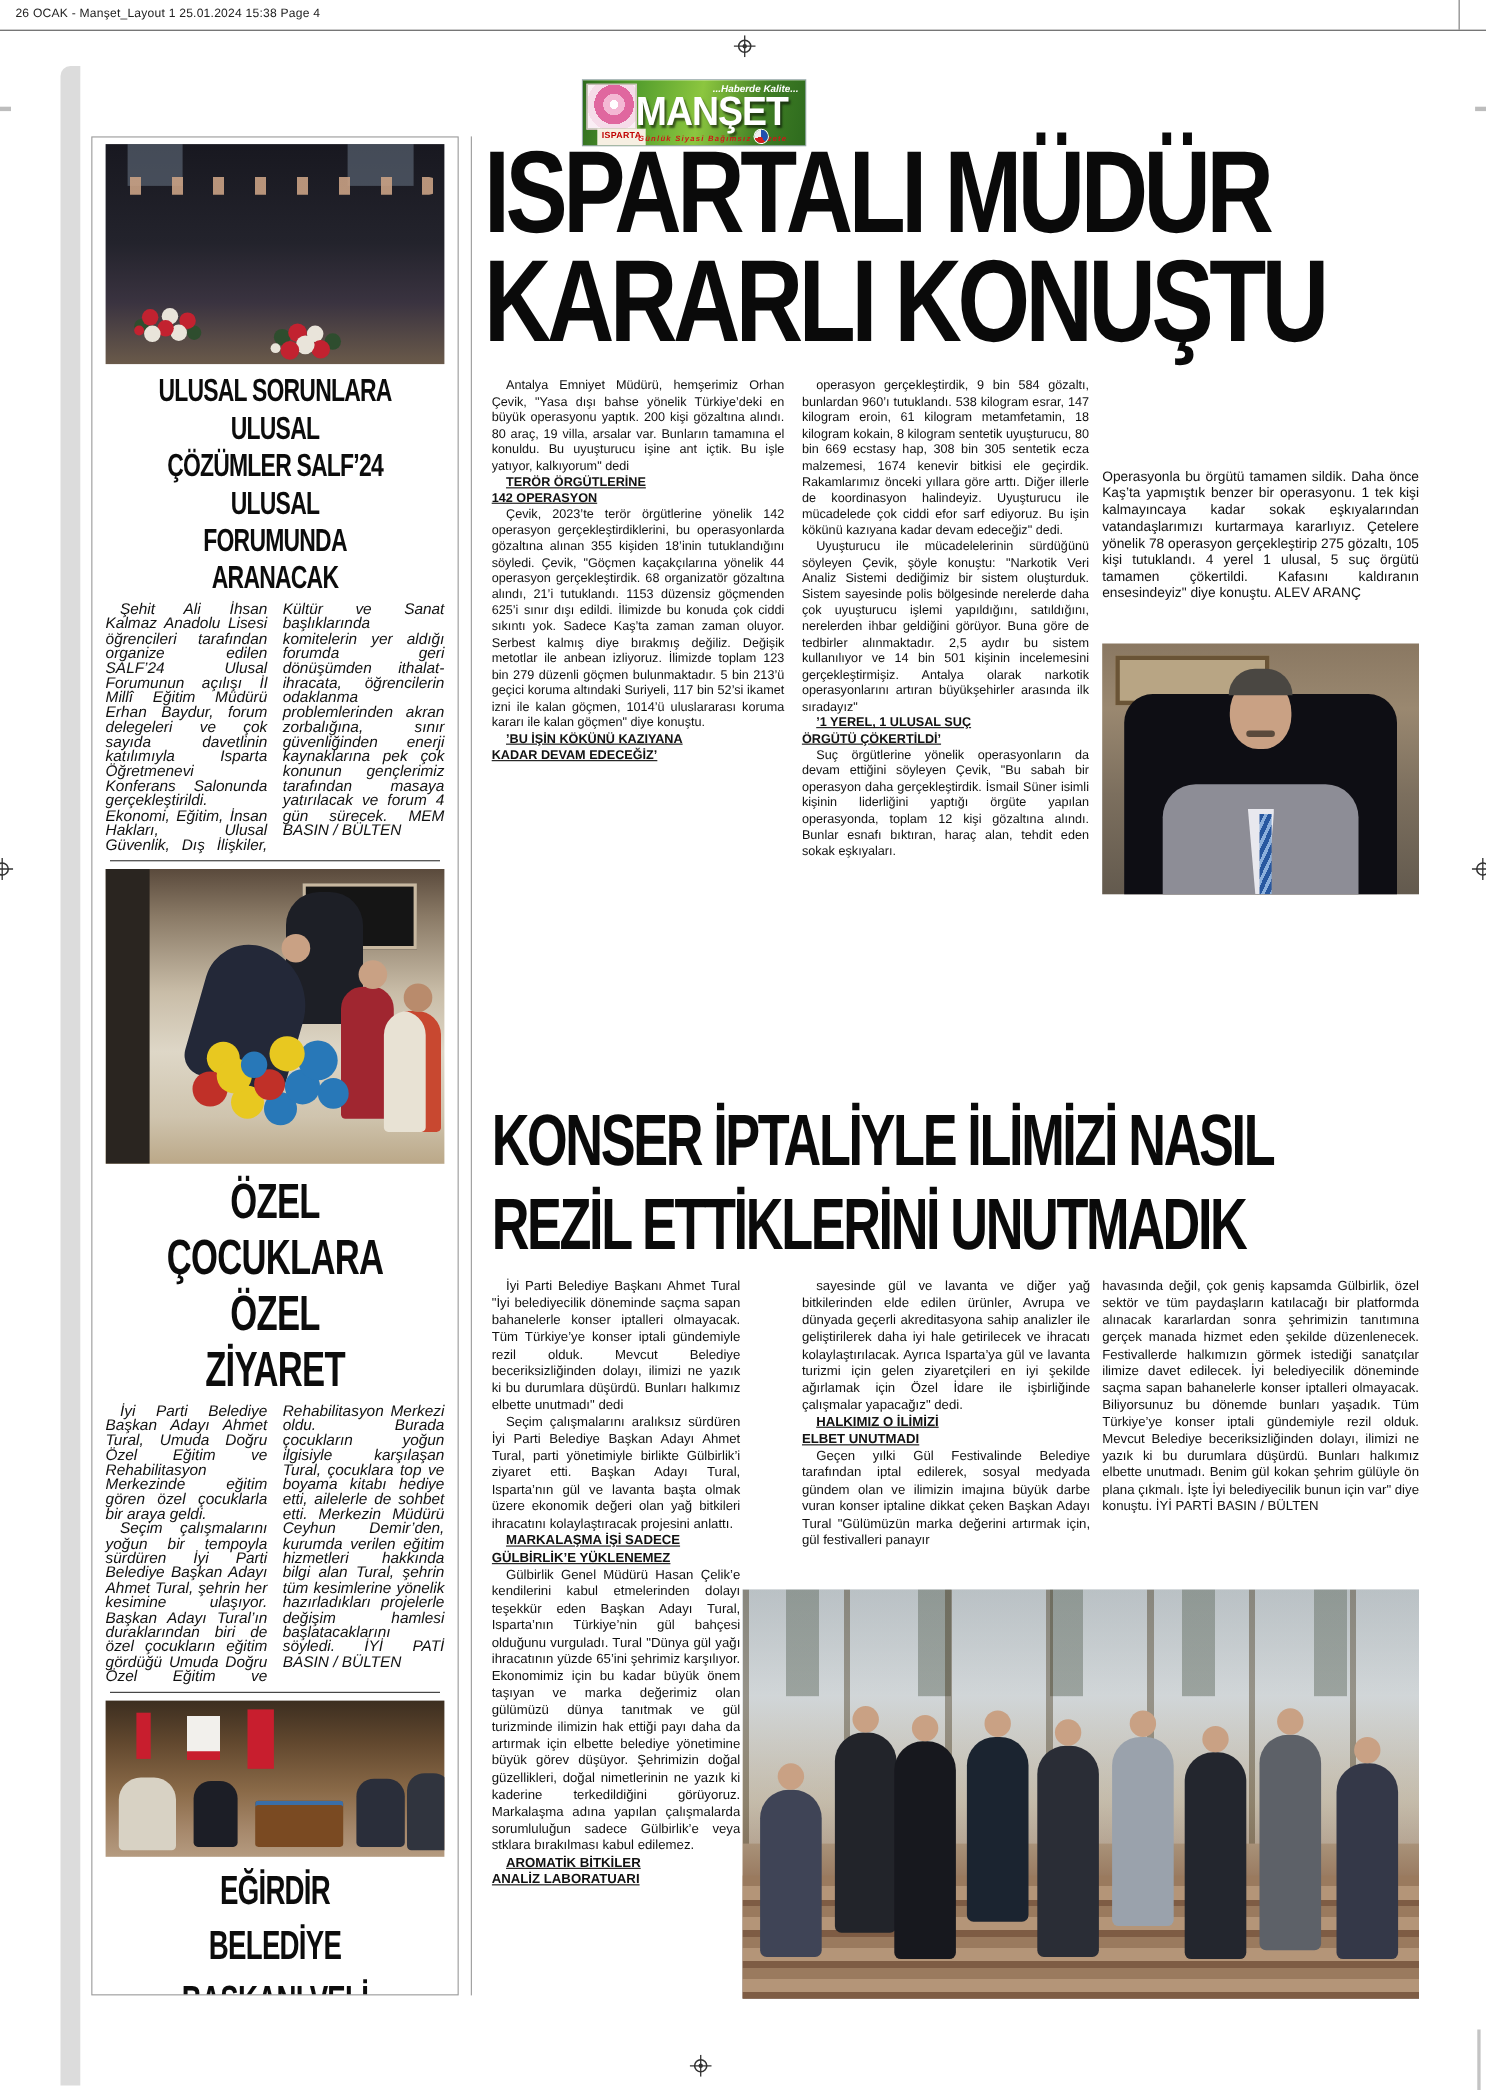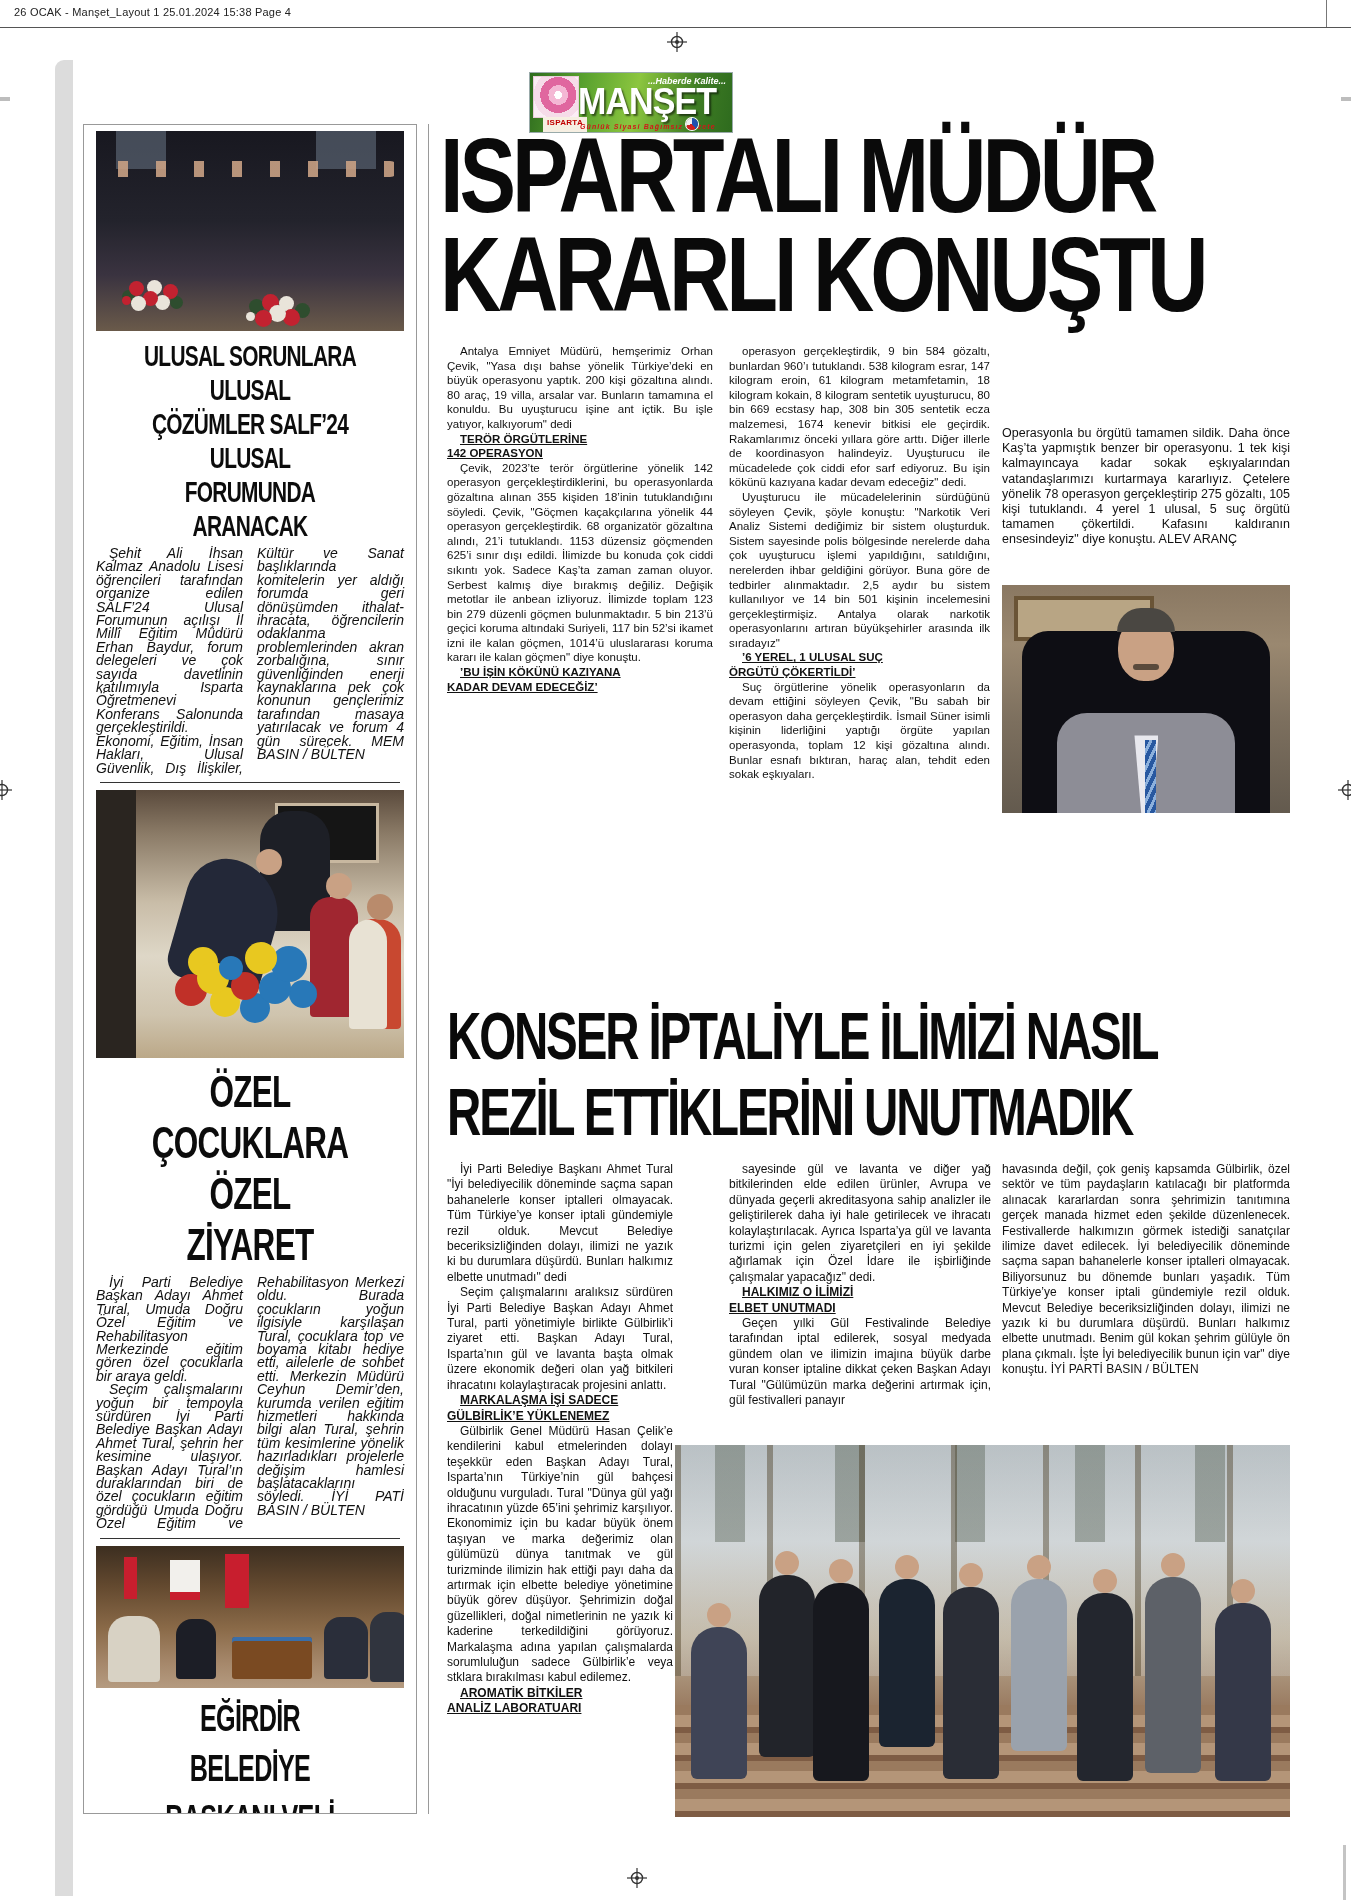--- a/index.html
+++ b/index.html
@@ -263,21 +263,21 @@
     <p class="subhead">TERÖR ÖRGÜTLERİNE
 142 OPERASYON</p>
     <p>Çevik, 2023’te terör örgütlerine yönelik 142 operasyon gerçekleştirdiklerini, bu operasyonlarda gözaltına alınan 355 kişiden 18’inin tutuklandığını söyledi. Çevik, "Göçmen kaçakçılarına yönelik 44 operasyon gerçekleştirdik. 68 organizatör gözaltına alındı, 21’i tutuklandı. 1153 düzensiz göçmenden 625’i sınır dışı edildi. İlimizde bu konuda çok ciddi sıkıntı yok. Sadece Kaş’ta zaman zaman oluyor. Serbest kalmış diye bırakmış değiliz. Değişik metotlar ile anbean izliyoruz. İlimizde toplam 123 bin 279 düzenli göçmen bulunmaktadır. 5 bin 213’ü geçici koruma altındaki Suriyeli, 117 bin 52’si ikamet izni ile kalan göçmen, 1014’ü uluslararası koruma kararı ile kalan göçmen" diye konuştu.</p>
     <p class="subhead">’BU İŞİN KÖKÜNÜ KAZIYANA
 KADAR DEVAM EDECEĞİZ’</p>
   </div>
 
   <div class="col a1" style="left:729px;top:344px;width:261px;">
     <p>operasyon gerçekleştirdik, 9 bin 584 gözaltı, bunlardan 960’ı tutuklandı. 538 kilogram esrar, 147 kilogram eroin, 61 kilogram metamfetamin, 18 kilogram kokain, 8 kilogram sentetik uyuşturucu, 80 bin 669 ecstasy hap, 308 bin 305 sentetik ecza malzemesi, 1674 kenevir bitkisi ele geçirdik. Rakamlarımız önceki yıllara göre arttı. Diğer illerle de koordinasyon halindeyiz. Uyuşturucu ile mücadelede çok ciddi efor sarf ediyoruz. Bu işin kökünü kazıyana kadar devam edeceğiz" dedi.</p>
     <p>Uyuşturucu ile mücadelelerinin sürdüğünü söyleyen Çevik, şöyle konuştu: "Narkotik Veri Analiz Sistemi dediğimiz bir sistem oluşturduk. Sistem sayesinde polis bölgesinde nerelerde daha çok uyuşturucu işlemi yapıldığını, satıldığını, nerelerden ihbar geldiğini görüyor. Buna göre de tedbirler alınmaktadır. 2,5 aydır bu sistem kullanılıyor ve 14 bin 501 kişinin incelemesini gerçekleştirmişiz. Antalya olarak narkotik operasyonlarını artıran büyükşehirler arasında ilk sıradayız"</p>
-    <p class="subhead">’6 YEREL, 1 ULUSAL SUÇ
+    <p class="subhead">’1 YEREL, 1 ULUSAL SUÇ
 ÖRGÜTÜ ÇÖKERTİLDİ’</p>
     <p>Suç örgütlerine yönelik operasyonların da devam ettiğini söyleyen Çevik, "Bu sabah bir operasyon daha gerçekleştirdik. İsmail Süner isimli kişinin liderliğini yaptığı örgüte yapılan operasyonda, toplam 12 kişi gözaltına alındı. Bunlar esnafı bıktıran, haraç alan, tehdit eden sokak eşkıyaları.</p>
   </div>
 
   <div class="col a1c3" style="left:1002px;top:426px;width:288px;">
     <p style="text-indent:0;">Operasyonla bu örgütü tamamen sildik. Daha önce Kaş’ta yapmıştık benzer bir operasyonu. 1 tek kişi kalmayıncaya kadar sokak eşkıyalarından vatandaşlarımızı kurtarmaya kararlıyız. Çetelere yönelik 78 operasyon gerçekleştirip 275 gözaltı, 105 kişi tutuklandı. 4 yerel 1 ulusal, 5 suç örgütü tamamen çökertildi. Kafasını kaldıranın ensesindeyiz" diye konuştu. ALEV ARANÇ</p>
   </div>
 
   <div class="portrait">
     <div class="frame"></div>

